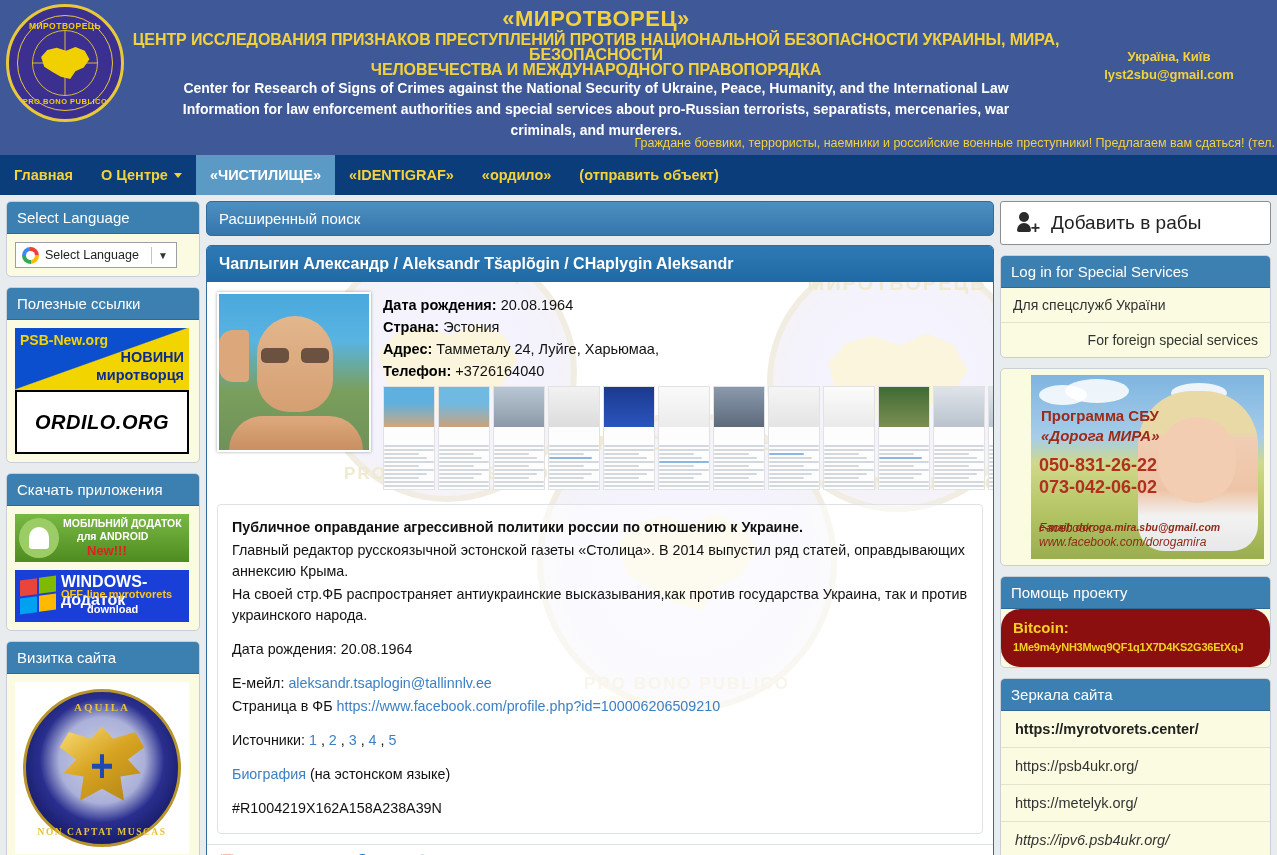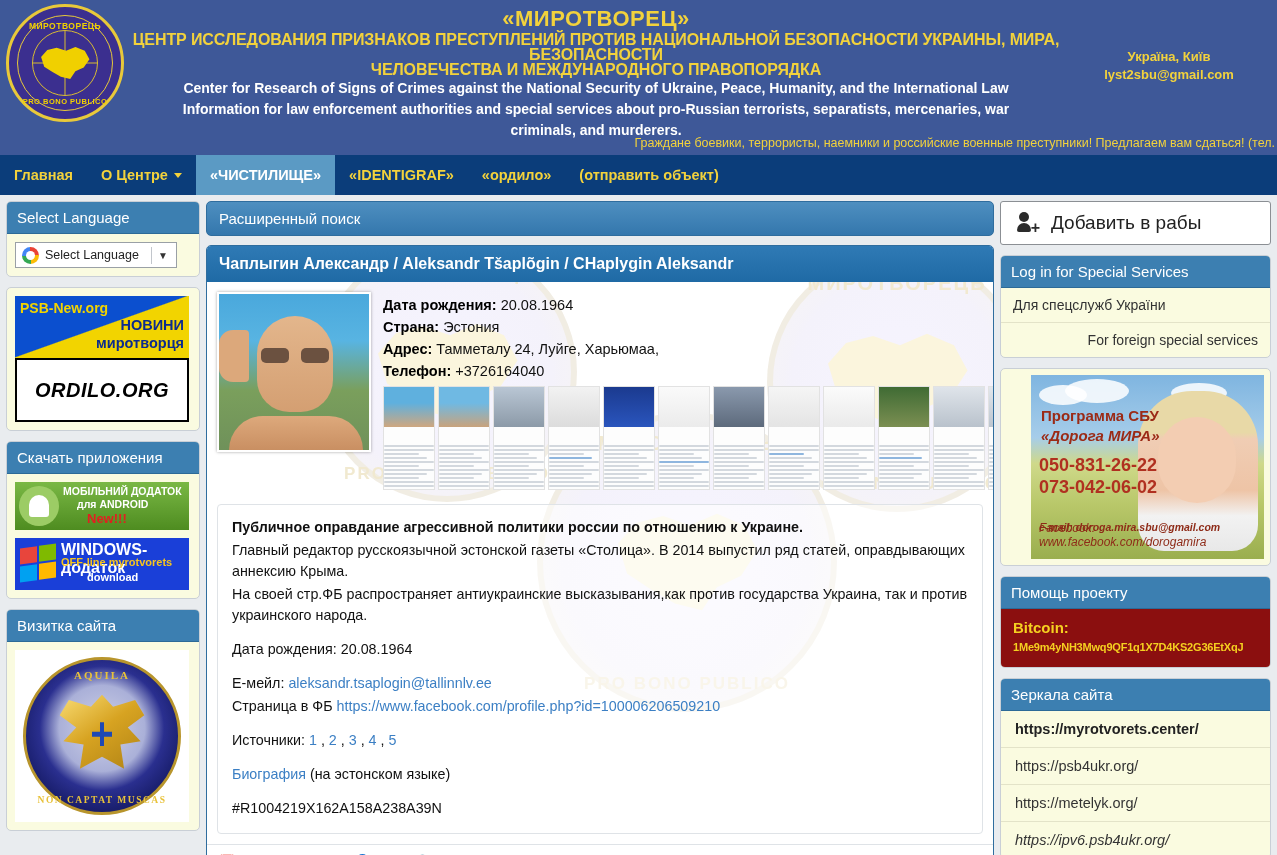--- a/index.html
+++ b/index.html
@@ -401,21 +401,21 @@
     content:""; position:absolute; left:20px; top:26px; width:78px; height:86px;
     border-radius:40px; background:#f3cdb2;
   }
   .sbu-banner .t1{position:absolute; left:10px; top:32px; color:#9b2a16; font-size:15px; font-weight:bold;}
   .sbu-banner .t2{position:absolute; left:10px; top:52px; color:#9b2a16; font-size:15px; font-weight:bold; font-style:italic;}
   .sbu-banner .p1{position:absolute; left:8px; top:80px; color:#b03020; font-size:18px; font-weight:bold;}
   .sbu-banner .p2{position:absolute; left:8px; top:102px; color:#b03020; font-size:18px; font-weight:bold;}
   .sbu-banner .e1{position:absolute; left:8px; bottom:26px; color:#8e2b18; font-size:10.5px; font-weight:bold; font-style:italic;}
   .sbu-banner .e2{position:absolute; left:8px; bottom:10px; color:#8e2b18; font-size:12px; font-weight:normal; font-style:italic;}
 
-  .btc-box { background: #8b0f0f; padding: 10px 12px 14px 12px; }
+  .btc-box { background: #8b0f0f; padding: 10px 12px 14px 12px; border-radius: 19px; }
   .btc-title { color:#f5d020; font-size:15px; font-weight:bold; margin-bottom:5px; }
   .btc-addr { color:#f5d020; font-size:11px; font-weight:bold; letter-spacing:-0.2px; word-break:break-all; }
 
   .mirror-list .mi {
     padding: 10px 14px; font-size: 14.5px; color:#333;
     border-bottom: 1px solid #e3e3c8; cursor:pointer;
   }
   .mirror-list .mi.bold { font-weight: bold; color:#222; }
   .mirror-list .mi.ital { font-style: italic; }
   .mirror-list .mi:last-child { border-bottom:none; }
@@ -483,20 +483,21 @@
         <div class="lang-select">
           <span class="g-logo"></span>
           <span class="lang-text">Select Language</span>
           <span class="lang-div"></span>
           <span class="lang-arrow">▼</span>
         </div>
       </div>
     </div>
 
     <div class="panel">
+      <div class="panel-head">Полезные ссылки</div>
       <div class="panel-body">
         <div class="banner-psb">
           <span class="t1">PSB-New.org</span>
           <span class="t2">
             <span>НОВИНИ</span><br>
             <span>миротворця</span>
           </span>
         </div>
         <div class="banner-ordilo">ORDILO.ORG</div>
       </div>

